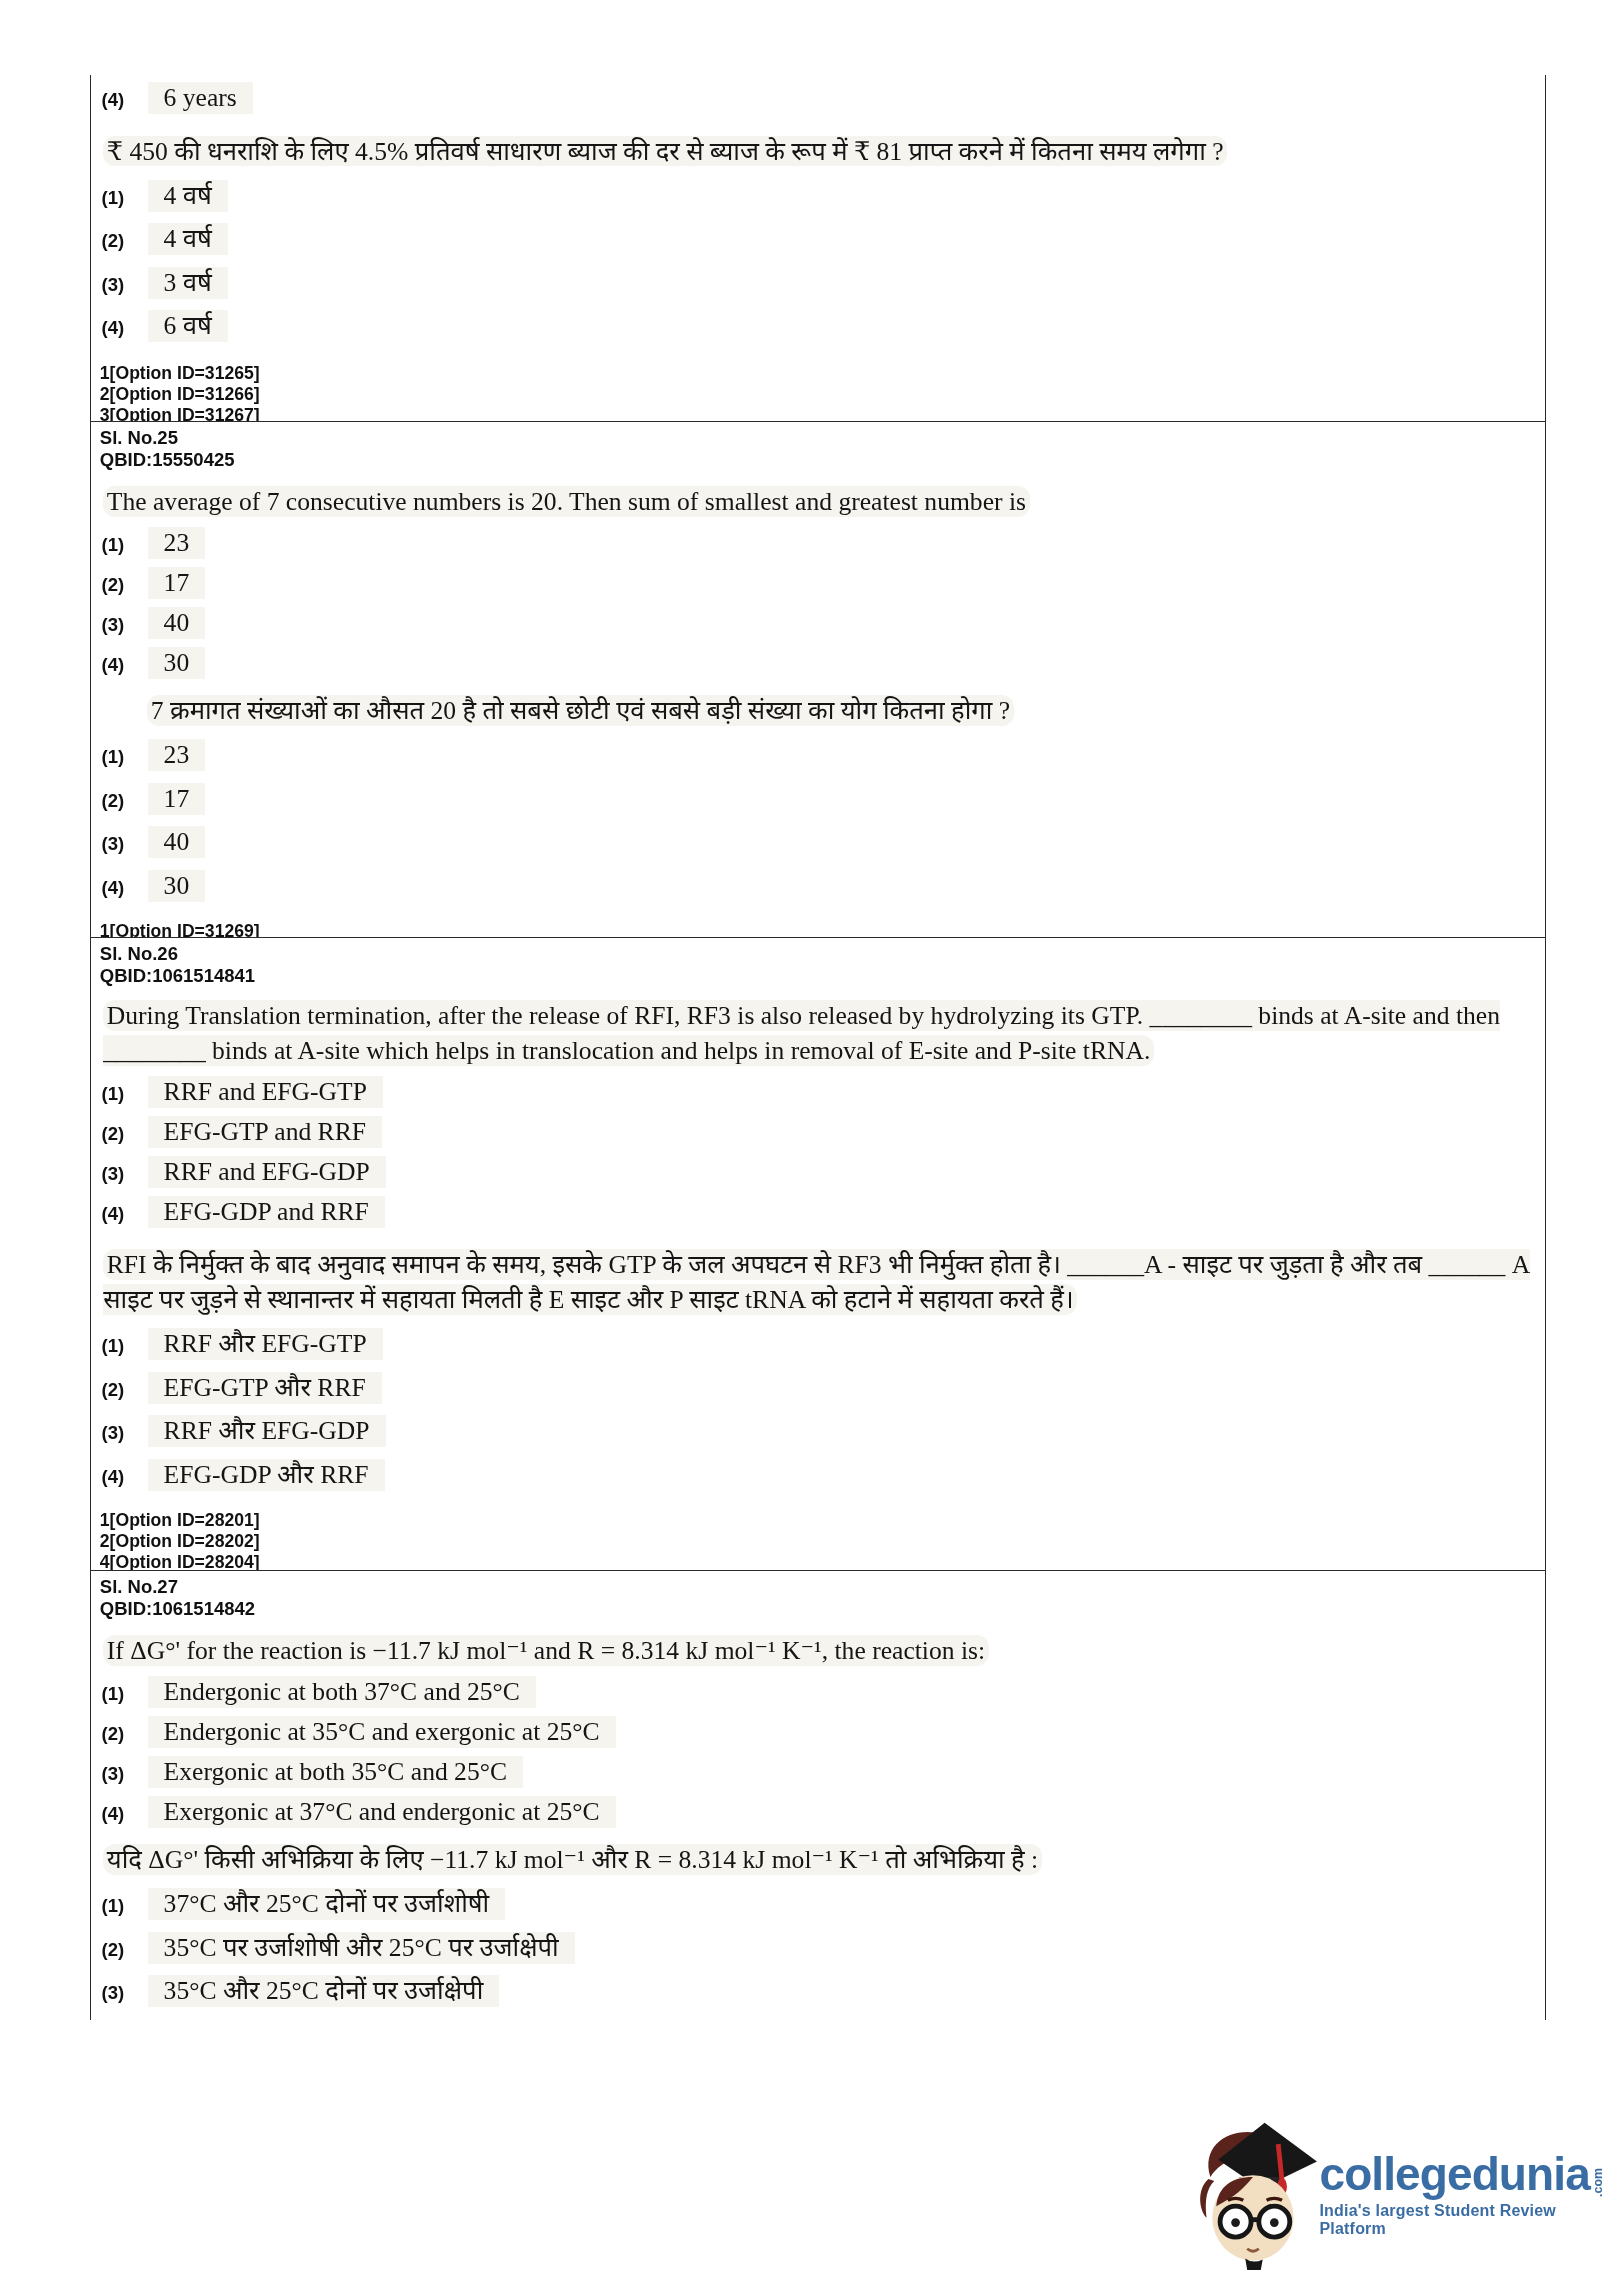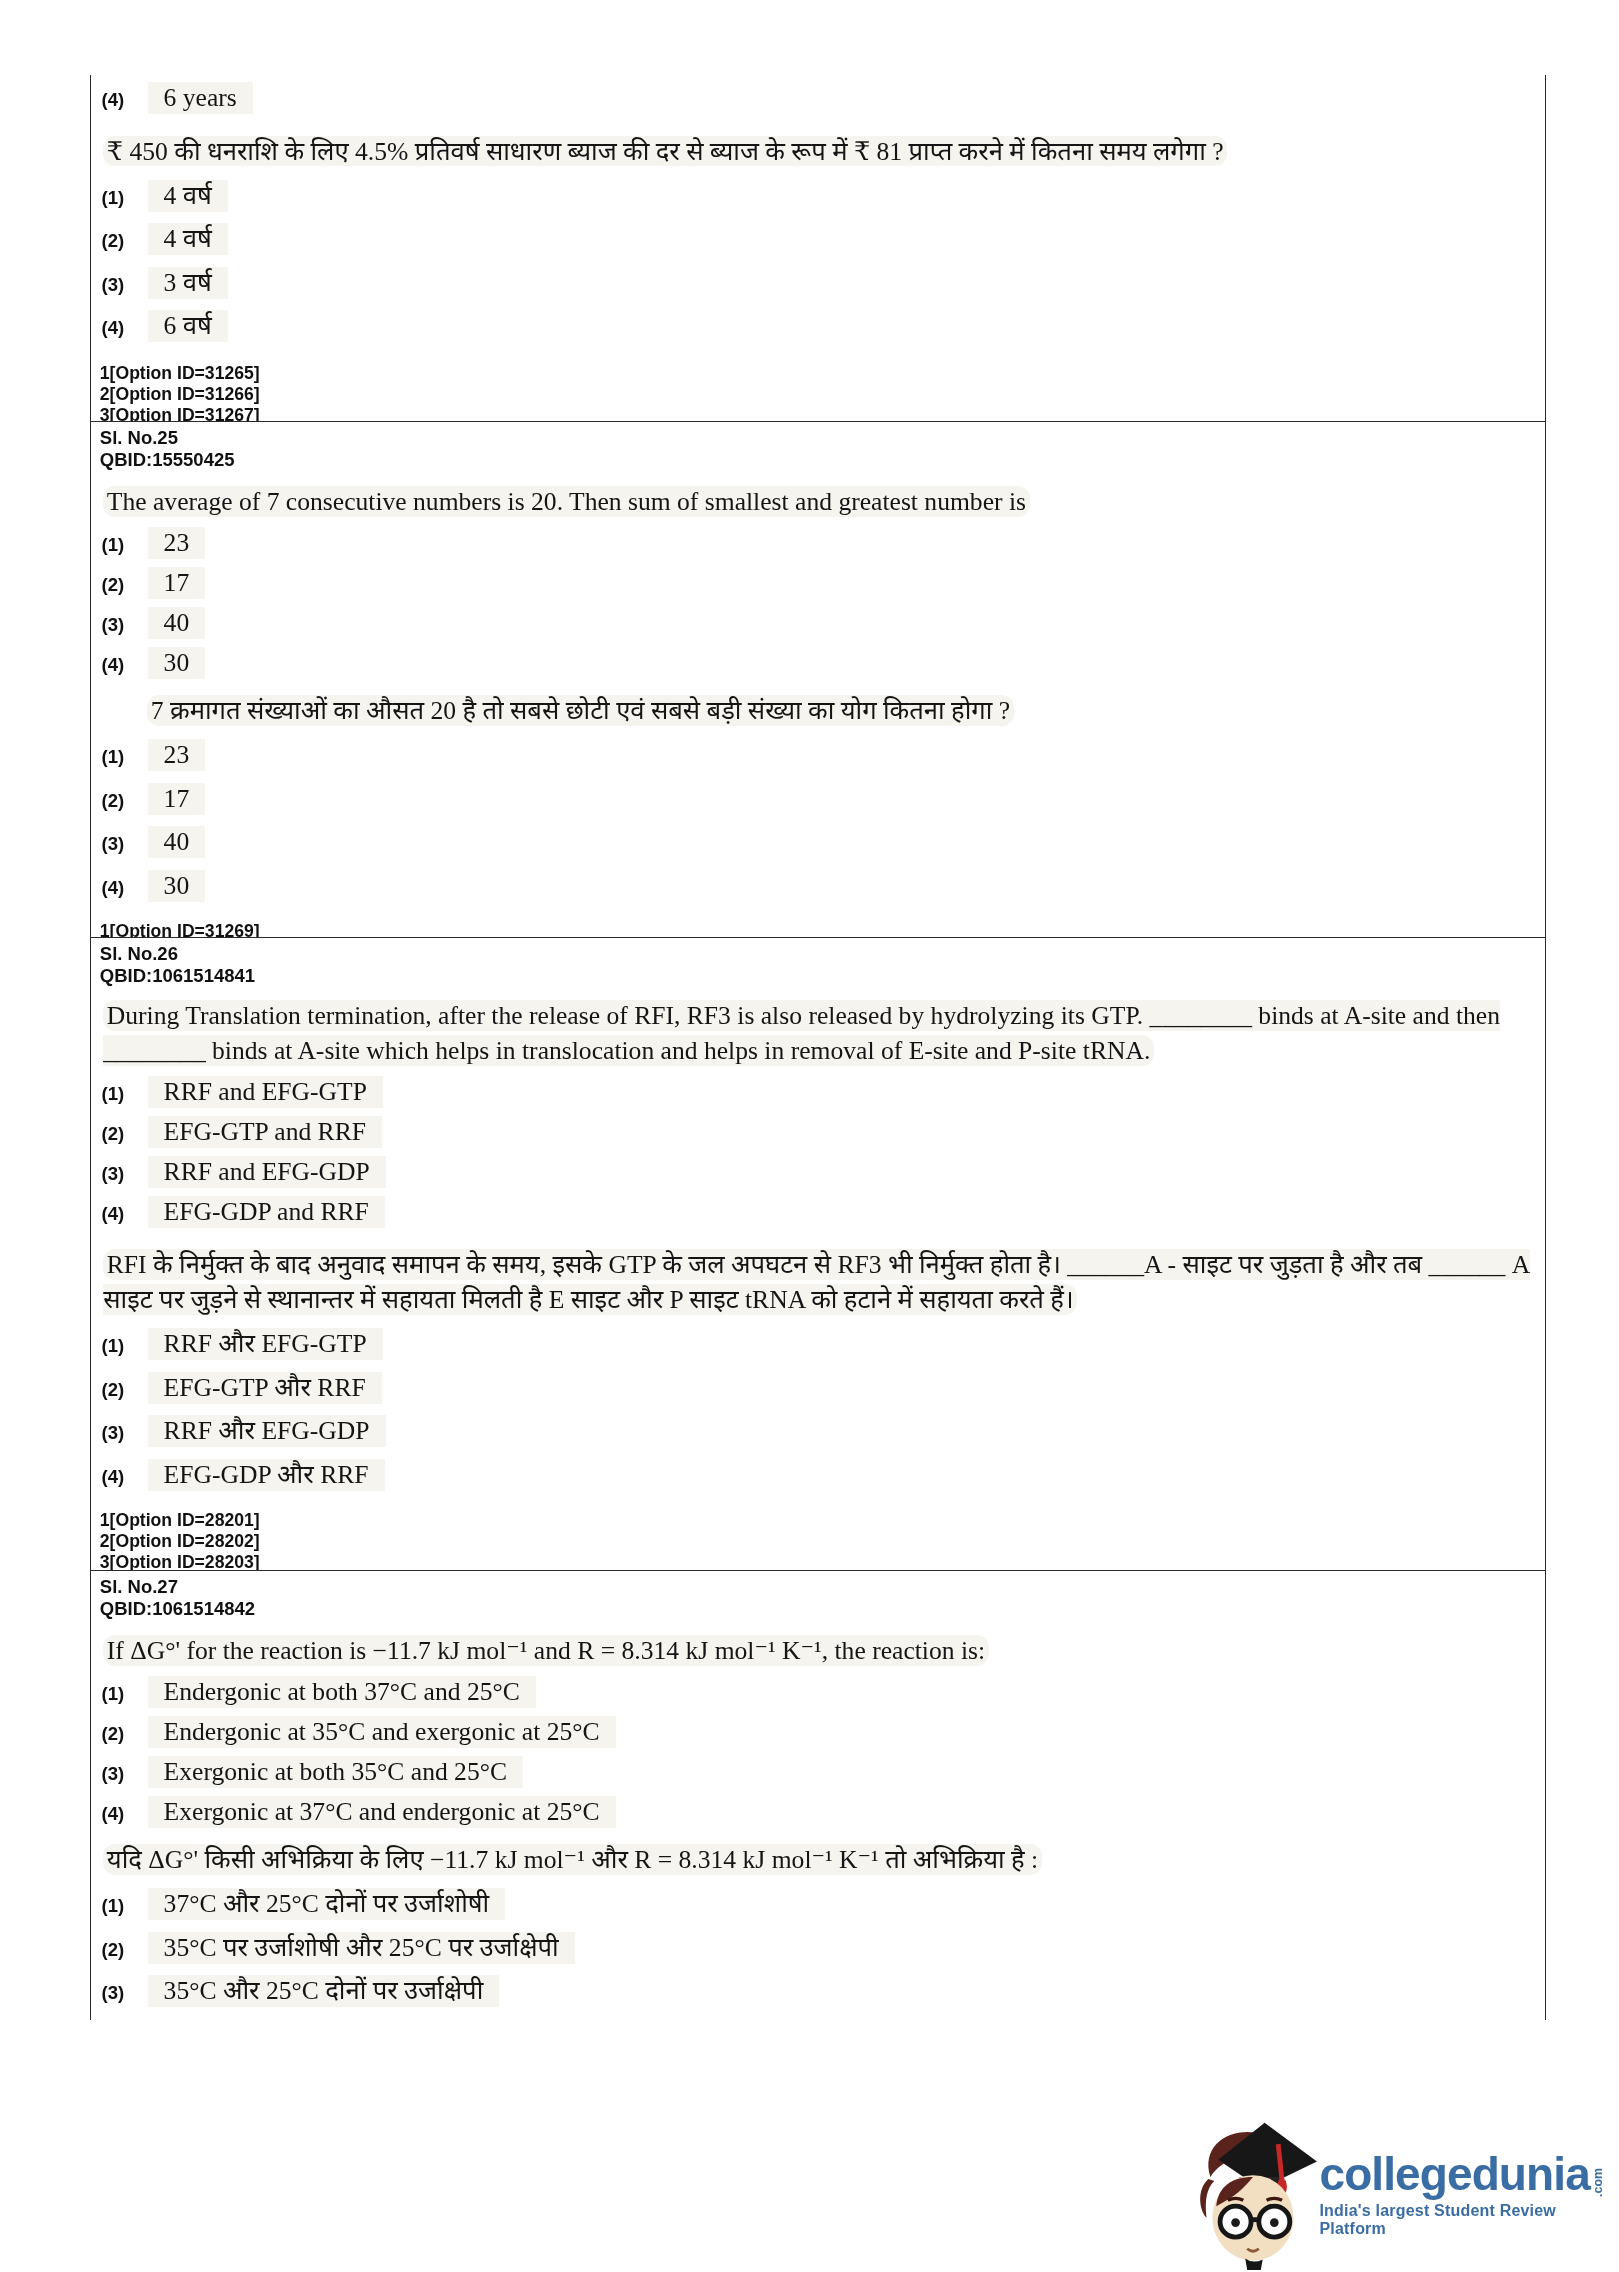--- a/index.html
+++ b/index.html
@@ -210,21 +210,20 @@
           <span class="v">RRF और EFG-GDP</span>
         </div>
         <div class="opt">
           <span class="n">(4)</span>
           <span class="v">EFG-GDP और RRF</span>
         </div>
       </div>
       <div class="ids" style="margin-top:19.4px;">
         <div>1[Option ID=28201]</div>
         <div>2[Option ID=28202]</div>
-        <div>3[Option ID=28203]</div>
         <div>4[Option ID=28204]</div>
       </div>
     </div>
 
     <div class="section s3">
       <div class="si">Sl. No.27</div>
       <div class="qbid">QBID:1061514842</div>
       <div class="qtext" style="margin-top:12.4px;">
         <span class="wash">If ΔG°' for the reaction is −11.7 kJ mol⁻¹ and R = 8.314 kJ mol⁻¹ K⁻¹, the reaction is:</span>
       </div>

